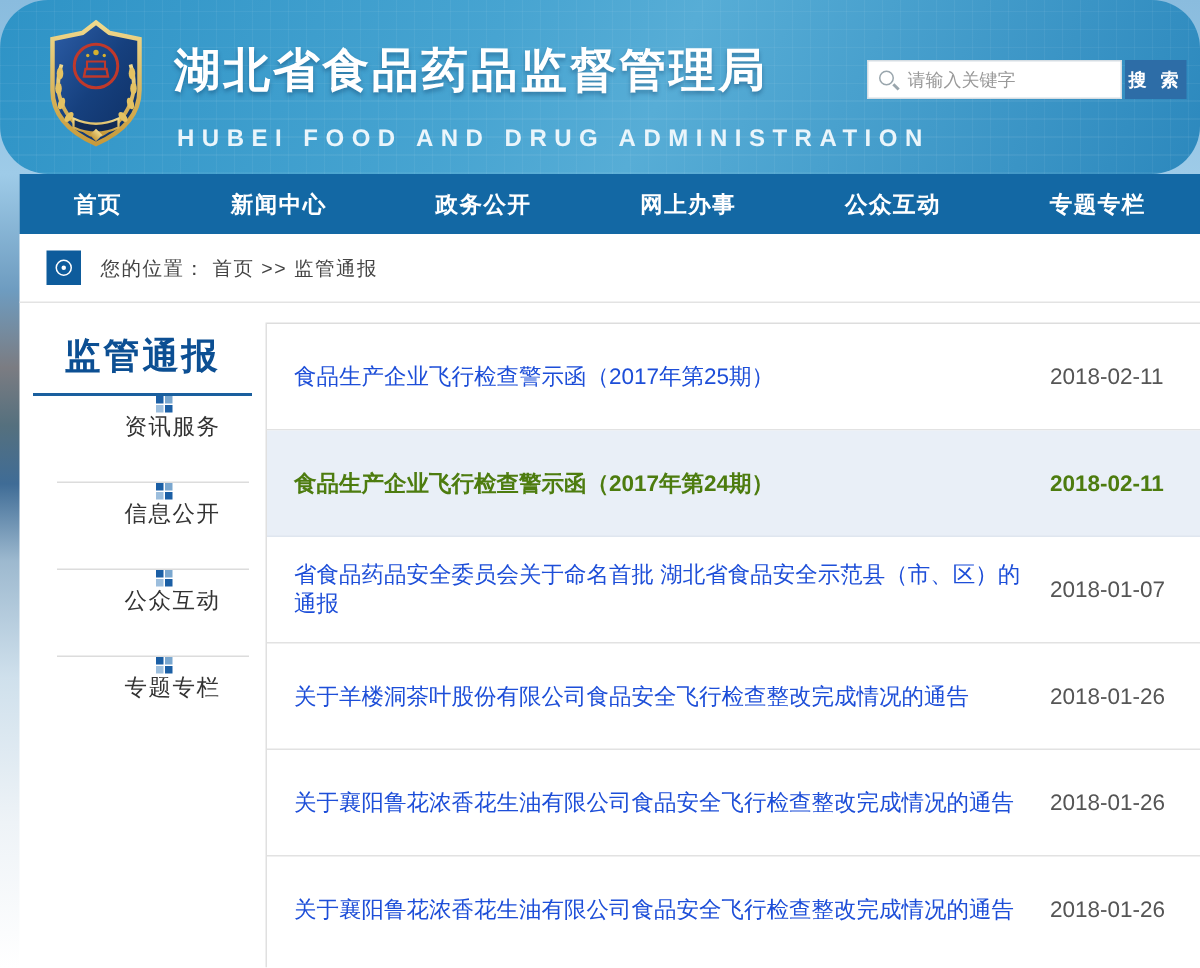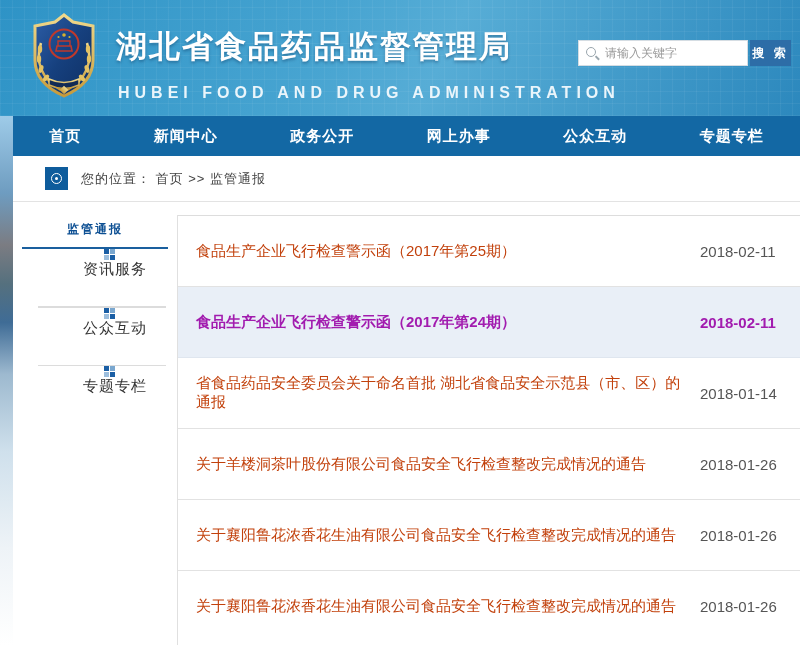--- a/index.html
+++ b/index.html
@@ -11,20 +11,21 @@
     background:linear-gradient(180deg,#8abcde 0%,#9ecbe8 18%,#6e9cc0 30%,#7b7c82 38%,#55707e 44%,#3f6c96 50%,#9db9cf 58%,#cfe0ec 70%,#eef3f7 85%,#ffffff 100%);
   }
 
   
   .header {
     position:absolute; left:0; top:0; width:800px; height:116px;
     background:
       repeating-linear-gradient(90deg, rgba(255,255,255,0.05) 0 1px, transparent 1px 12px),
       repeating-linear-gradient(0deg, rgba(255,255,255,0.05) 0 1px, transparent 1px 12px),
       linear-gradient(115deg,#2e93c6 0%,#47a4d1 40%,#57add6 55%,#2c88bd 100%);
+    border-radius: 32px;
   }
   .logo { position:absolute; left:27px; top:13px; width:74px; height:86px; }
   .site-title {
     position:absolute; left:116px; top:26px; color:#ffffff;
     font-size:31px; font-weight:bold; letter-spacing:2px;
     text-shadow:0 2px 3px rgba(0,40,80,0.35); white-space:nowrap;
   }
   .site-subtitle {
     position:absolute; left:118px; top:84px; color:#eaf5fb;
     font-size:16px; font-weight:bold; letter-spacing:5px; white-space:nowrap;
@@ -70,42 +71,42 @@
     justify-content:space-around; align-items:center;
   }
   .nav-item {
     color:#ffffff; font-size:15px; font-weight:bold; letter-spacing:1px;
     cursor:pointer; white-space:nowrap;
   }
 
   
   .breadcrumb {
     height:46px; border-bottom:1px solid #e3e3e3;
-    display:flex; align-items:center; padding-left:32px;
+    display:flex; align-items:center; padding-left:18px;
   }
   .crumb-icon {
     width:23px; height:23px; background:#0e5c9c; position:relative; flex-shrink:0;
   }
   .crumb-icon::before {
     content:""; position:absolute; left:5.5px; top:5.5px; width:9px; height:9px;
     border:1.5px solid #ffffff; border-radius:50%;
   }
   .crumb-icon::after {
     content:""; position:absolute; left:10px; top:10px; width:3px; height:3px;
     background:#ffffff; border-radius:50%;
   }
   .crumb-text { margin-left:13px; font-size:13px; color:#444; letter-spacing:1px; }
 
   
   .main { display:flex; margin-top:13px; height:430px; }
 
   
   .sidebar { width:165px; flex-shrink:0; border-right:1px solid #e0e0e0; }
   .side-title {
-    margin-top:6px; text-align:center; font-size:12px; font-weight:bold;
+    margin-top:6px; text-align:center; font-size:24px; font-weight:bold;
     color:#0c4f93; letter-spacing:2px;
   }
   .side-rule { width:146px; height:2px; background:#1a5f9e; margin:9px auto 0 auto; }
   .side-item {
     height:57px; display:flex; align-items:center; padding-left:40px; cursor:pointer;flex-direction:column;
   }
   .side-item:first-of-type { margin-top:4px; }
   .sq-icon { width:11px; height:11px; position:relative; margin-right:11px; flex-shrink:0;
     display:grid; grid-template-columns:5px 5px; grid-template-rows:5px 5px; gap:1px; }
   .sq-icon span:nth-child(1){ background:#1b5fa5; }
@@ -115,24 +116,24 @@
   .side-item-label { font-size:15px; color:#333; letter-spacing:1px; }
   .side-sep { width:128px; height:1px; background:#dcdcdc; margin-left:25px; }
 
   
   .list { flex:1; border-top:1px solid #ddd; }
   .row {
     height:71px; display:flex; align-items:center;
     border-bottom:1px solid #e2e2e2; cursor:pointer;
   }
   .row:last-child { border-bottom:none; }
-  .row-title { flex:1; font-size:15px; color:#c2410c; padding-left:18px; padding-right:15px; }
+  .row-title { flex:1; font-size:15px; color:#1d4ed8; padding-left:18px; padding-right:15px; }
   .row-date { width:100px; flex-shrink:0; font-size:15px; color:#555; text-align:left; padding-right:28px; white-space:nowrap; }
   .row.hl { background:#e9eff7; border-bottom:1px solid #dfe6ef; }
-  .row.hl .row-title, .row.hl .row-date { color:#a21caf; font-weight:bold; }
+  .row.hl .row-title, .row.hl .row-date { color:#4d7c0f; font-weight:bold; }
 </style>
 </head>
 <body>
 
 <div class="header">
 
   <svg class="logo" viewBox="0 0 74 86">
     <defs>
       <linearGradient id="shieldBlue" x1="0" y1="0" x2="1" y2="1">
         <stop offset="0" stop-color="#2d5ea8"></stop>
@@ -207,20 +208,29 @@
         <span class="sq-icon">
             <span></span>
             <span></span>
             <span></span>
             <span></span>
           </span>
         <span class="side-item-label">资讯服务</span>
       </div>
       <div class="side-sep"></div>
 
+      <div class="side-item">
+        <span class="sq-icon">
+            <span></span>
+            <span></span>
+            <span></span>
+            <span></span>
+          </span>
+        <span class="side-item-label">信息公开</span>
+      </div>
       <div class="side-sep"></div>
 
       <div class="side-item">
         <span class="sq-icon">
             <span></span>
             <span></span>
             <span></span>
             <span></span>
           </span>
         <span class="side-item-label">公众互动</span>
@@ -242,21 +252,21 @@
       <div class="row">
         <div class="row-title">食品生产企业飞行检查警示函（2017年第25期）</div>
         <div class="row-date">2018-02-11</div>
       </div>
       <div class="row hl">
         <div class="row-title">食品生产企业飞行检查警示函（2017年第24期）</div>
         <div class="row-date">2018-02-11</div>
       </div>
       <div class="row">
         <div class="row-title">省食品药品安全委员会关于命名首批 湖北省食品安全示范县（市、区）的通报</div>
-        <div class="row-date">2018-01-14</div>
+        <div class="row-date">2018-01-07</div>
       </div>
       <div class="row">
         <div class="row-title">关于羊楼洞茶叶股份有限公司食品安全飞行检查整改完成情况的通告</div>
         <div class="row-date">2018-01-26</div>
       </div>
       <div class="row">
         <div class="row-title">关于襄阳鲁花浓香花生油有限公司食品安全飞行检查整改完成情况的通告</div>
         <div class="row-date">2018-01-26</div>
       </div>
       <div class="row">

